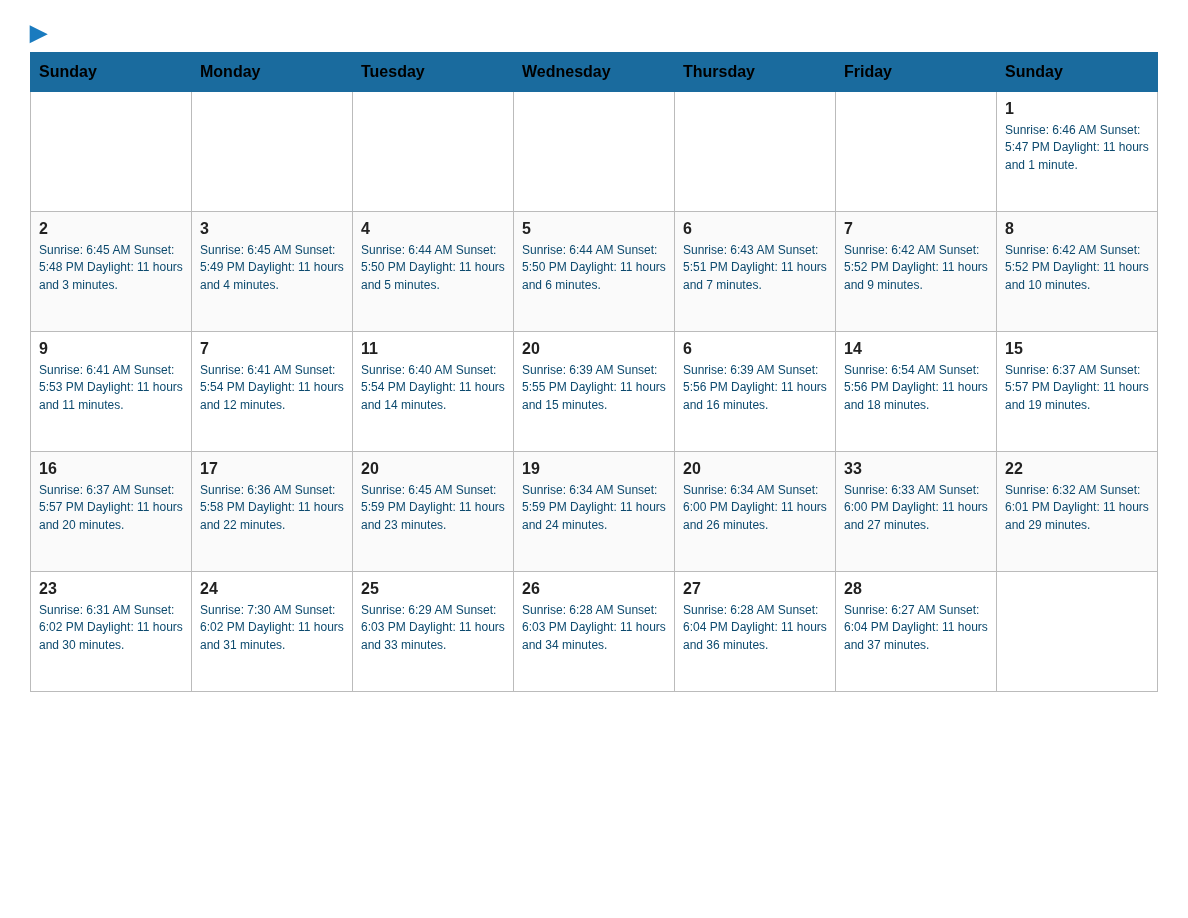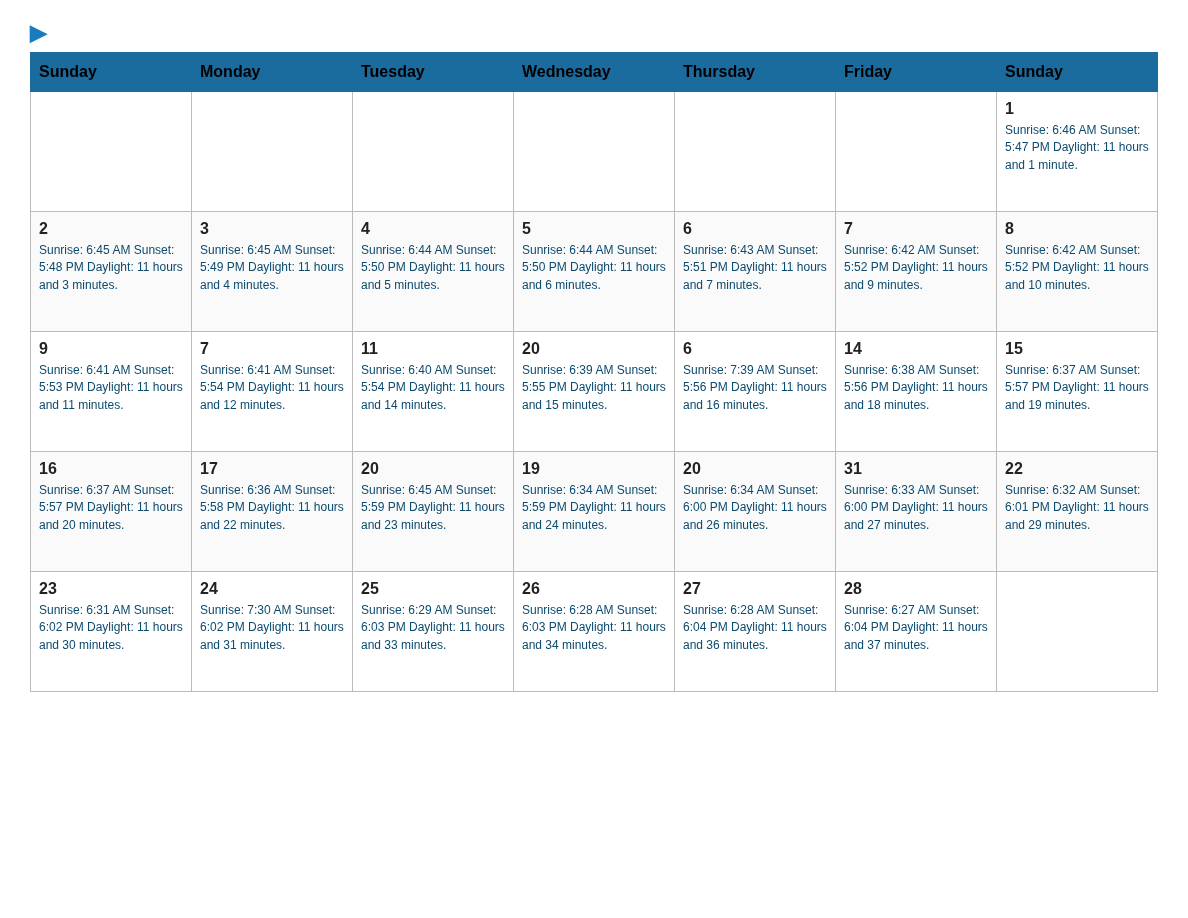--- a/index.html
+++ b/index.html
@@ -212,27 +212,27 @@
 Daylight: 11 hours and 14 minutes.</div>
         </td>
         <td>
           <span class="day-num">20</span>
           <div class="day-info">Sunrise: 6:39 AM
 Sunset: 5:55 PM
 Daylight: 11 hours and 15 minutes.</div>
         </td>
         <td>
           <span class="day-num">6</span>
-          <div class="day-info">Sunrise: 7:39 AM
+          <div class="day-info">Sunrise: 6:39 AM
 Sunset: 5:56 PM
 Daylight: 11 hours and 16 minutes.</div>
         </td>
         <td>
           <span class="day-num">14</span>
-          <div class="day-info">Sunrise: 6:38 AM
+          <div class="day-info">Sunrise: 6:54 AM
 Sunset: 5:56 PM
 Daylight: 11 hours and 18 minutes.</div>
         </td>
         <td>
           <span class="day-num">15</span>
           <div class="day-info">Sunrise: 6:37 AM
 Sunset: 5:57 PM
 Daylight: 11 hours and 19 minutes.</div>
         </td>
       </tr>
@@ -261,21 +261,21 @@
 Sunset: 5:59 PM
 Daylight: 11 hours and 24 minutes.</div>
         </td>
         <td>
           <span class="day-num">20</span>
           <div class="day-info">Sunrise: 6:34 AM
 Sunset: 6:00 PM
 Daylight: 11 hours and 26 minutes.</div>
         </td>
         <td>
-          <span class="day-num">31</span>
+          <span class="day-num">33</span>
           <div class="day-info">Sunrise: 6:33 AM
 Sunset: 6:00 PM
 Daylight: 11 hours and 27 minutes.</div>
         </td>
         <td>
           <span class="day-num">22</span>
           <div class="day-info">Sunrise: 6:32 AM
 Sunset: 6:01 PM
 Daylight: 11 hours and 29 minutes.</div>
         </td>

